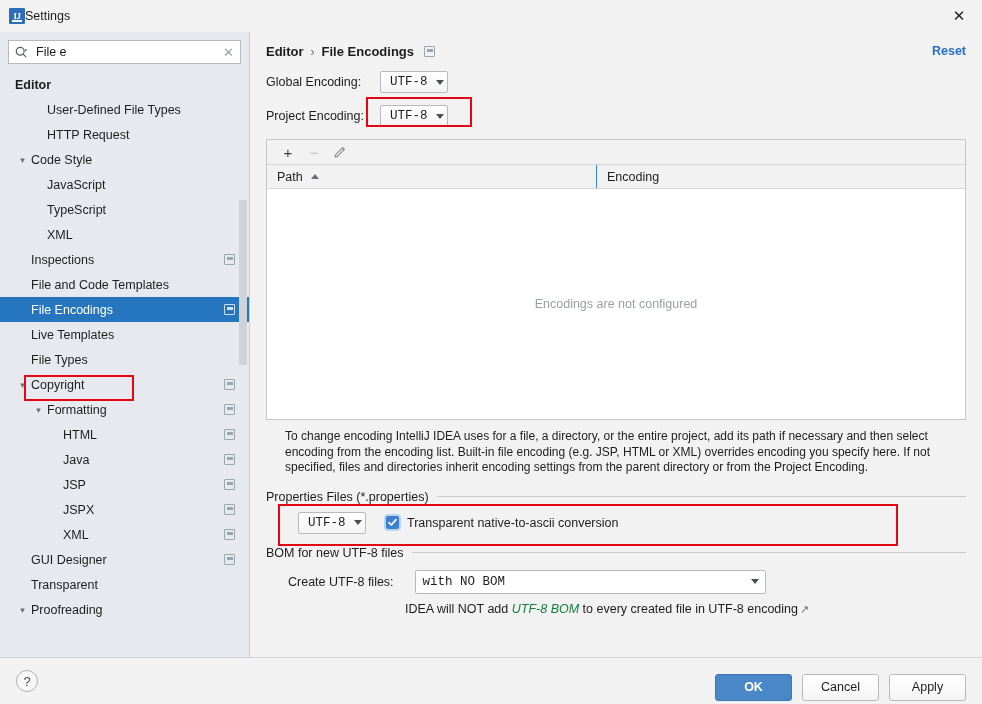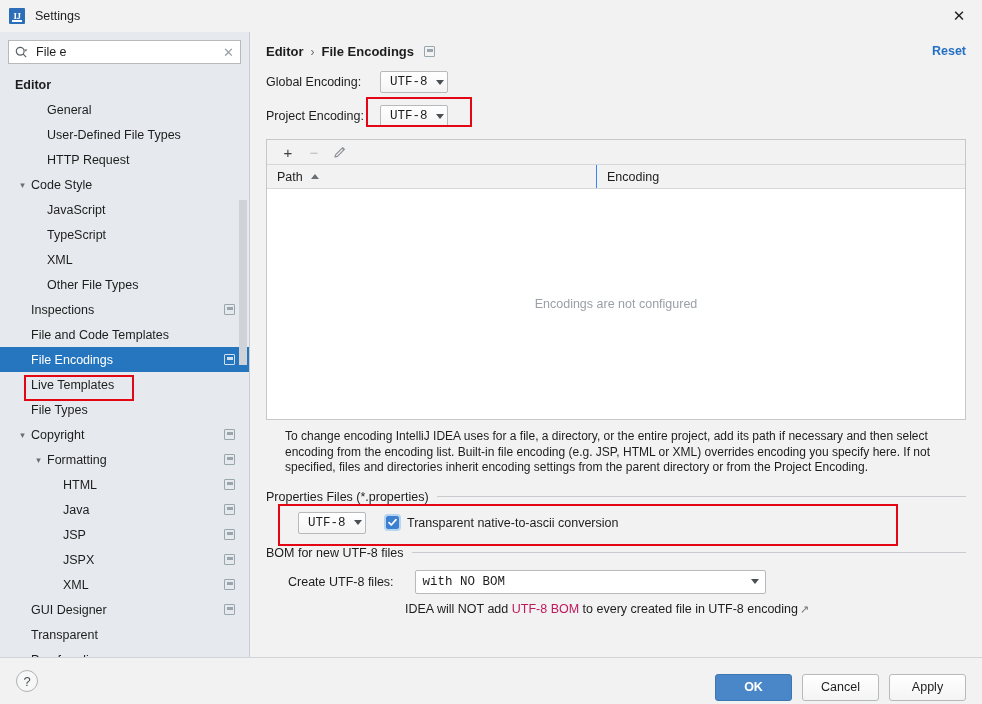--- a/index.html
+++ b/index.html
@@ -42,21 +42,20 @@
     letter-spacing: -0.5px;
     font-family: "Liberation Serif", serif;
     position: relative;
   }
   .app-icon::after{
     content:"";
     position:absolute; left:3px; right:3px; bottom:2px; height:2px;
     background:#fff;
   }
   .title-text {
-    margin-left: 10px;
     font-size: 12.5px;
     color: #1d1d1d;
   }
   .close-btn {
     position: absolute;
     right: 0; top: 0;
     width: 46px; height: 32px;
     display: flex; align-items: center; justify-content: center;
     font-size: 15px;
     color: #1d1d1d;
@@ -352,21 +351,21 @@
   }
   .cb svg { display: block; }
   .cb-label { font-size: 12.5px; color:#1d1d1d; cursor: default; }
 
   .hint {
     margin-top: 8px;
     padding-left: 139px;
     font-size: 12.5px;
     color: #1d1d1d;
   }
-  .link { color: #be185d; cursor: pointer; }
+  .link { color: #15803d; cursor: pointer; font-style: italic; }
   .ext-arrow { color:#6a6f73; font-size: 11px; margin-left: 2px; }
 
   
   .footer {
     flex: 0 0 47px;
     height: 47px;
     background: #f2f2f2;
     border-top: 1px solid #d0d4d7;
     display: flex;
     align-items: center;
@@ -436,24 +435,20 @@
         </div>
       </div>
 
       <div class="tree" id="tree">
           <div class="tree-item bold">
             <span class="twisty" style="margin-left: 0px;"></span>
             <span class="label">Editor</span>
           </div>
           <div class="tree-item">
             <span class="twisty" style="margin-left: 32px;"></span>
-            <span class="label">General</span>
-          </div>
-          <div class="tree-item">
-            <span class="twisty" style="margin-left: 32px;"></span>
             <span class="label">User-Defined File Types</span>
           </div>
           <div class="tree-item">
             <span class="twisty" style="margin-left: 32px;"></span>
             <span class="label">HTTP Request</span>
           </div>
           <div class="tree-item">
             <span class="twisty" style="margin-left: 16px;">▾</span>
             <span class="label">Code Style</span>
           </div>
@@ -461,24 +456,20 @@
             <span class="twisty" style="margin-left: 32px;"></span>
             <span class="label">JavaScript</span>
           </div>
           <div class="tree-item">
             <span class="twisty" style="margin-left: 32px;"></span>
             <span class="label">TypeScript</span>
           </div>
           <div class="tree-item">
             <span class="twisty" style="margin-left: 32px;"></span>
             <span class="label">XML</span>
-          </div>
-          <div class="tree-item">
-            <span class="twisty" style="margin-left: 32px;"></span>
-            <span class="label">Other File Types</span>
           </div>
           <div class="tree-item">
             <span class="twisty" style="margin-left: 16px;"></span>
             <span class="label">Inspections</span>
             <span class="mod-icon"></span>
           </div>
           <div class="tree-item">
             <span class="twisty" style="margin-left: 16px;"></span>
             <span class="label">File and Code Templates</span>
           </div>

